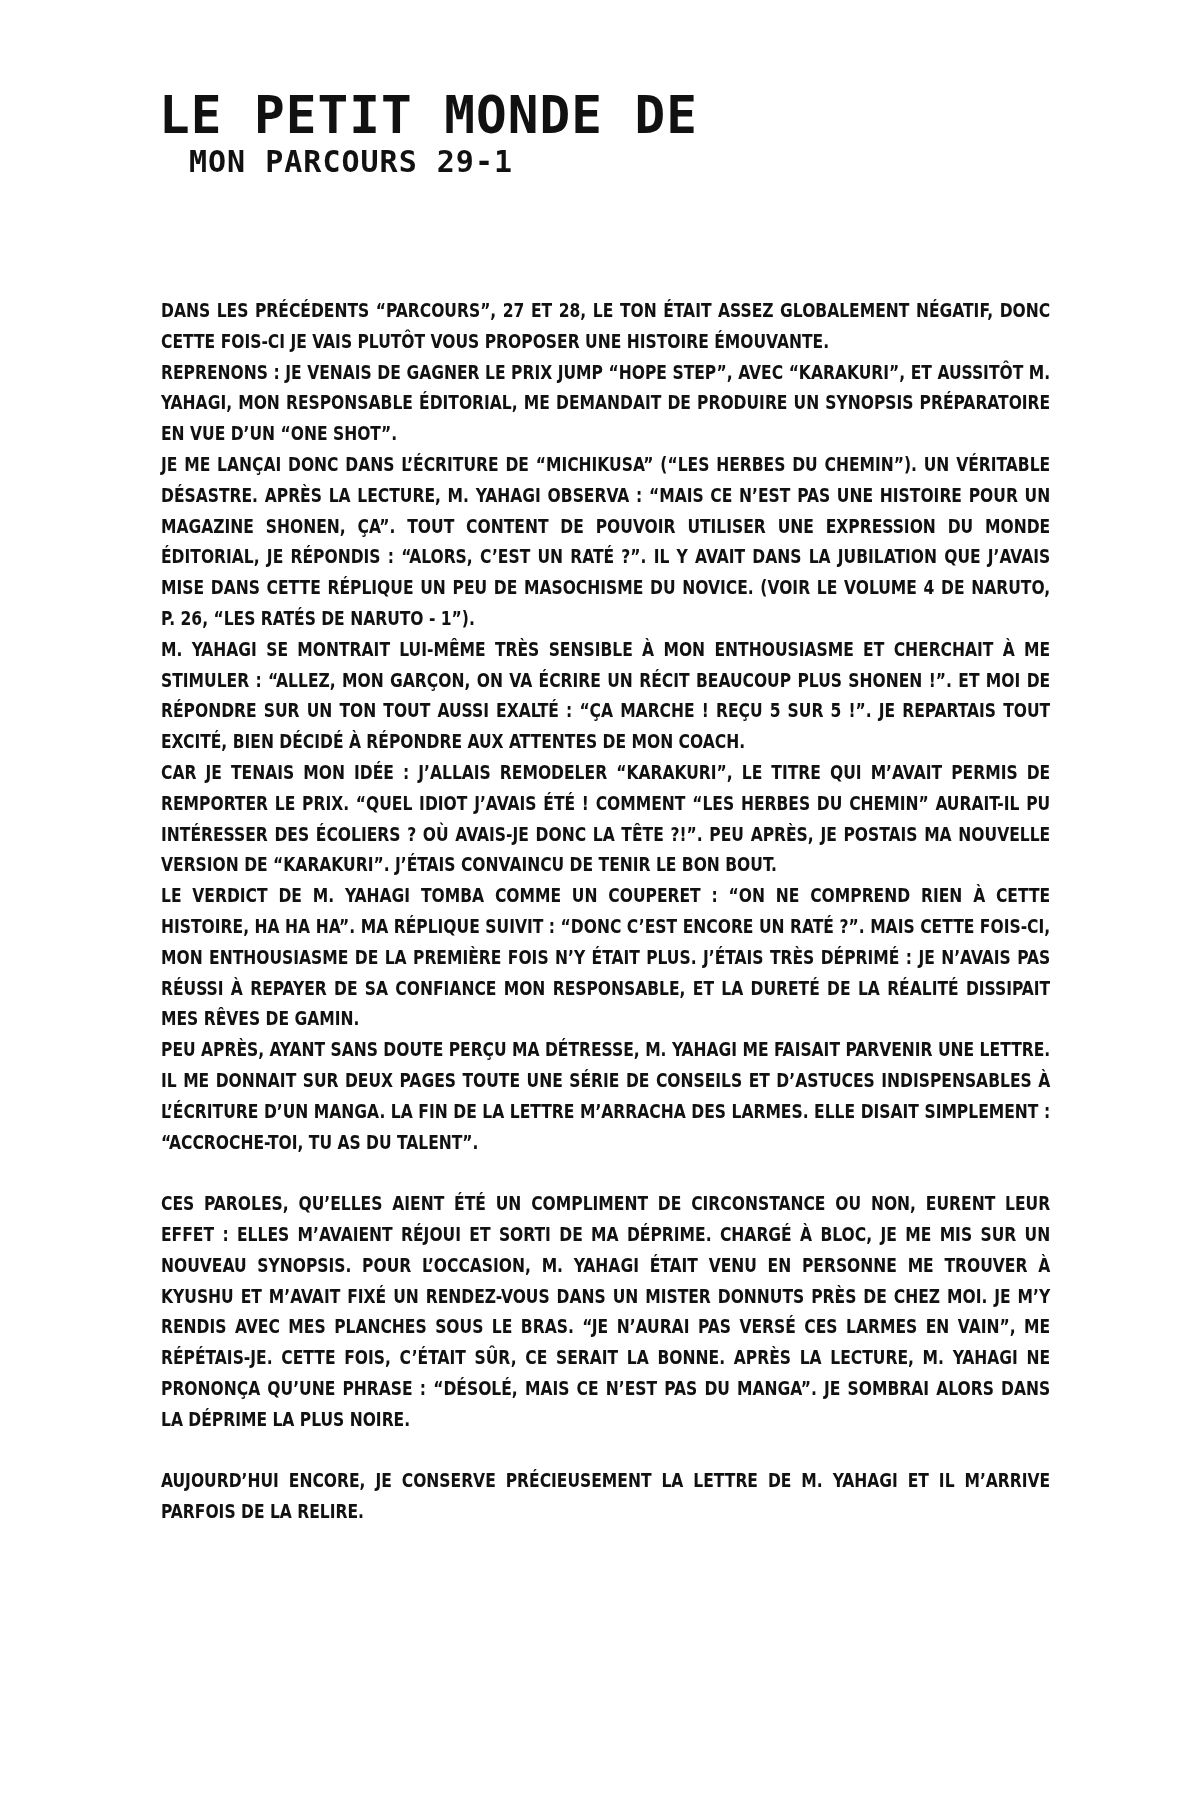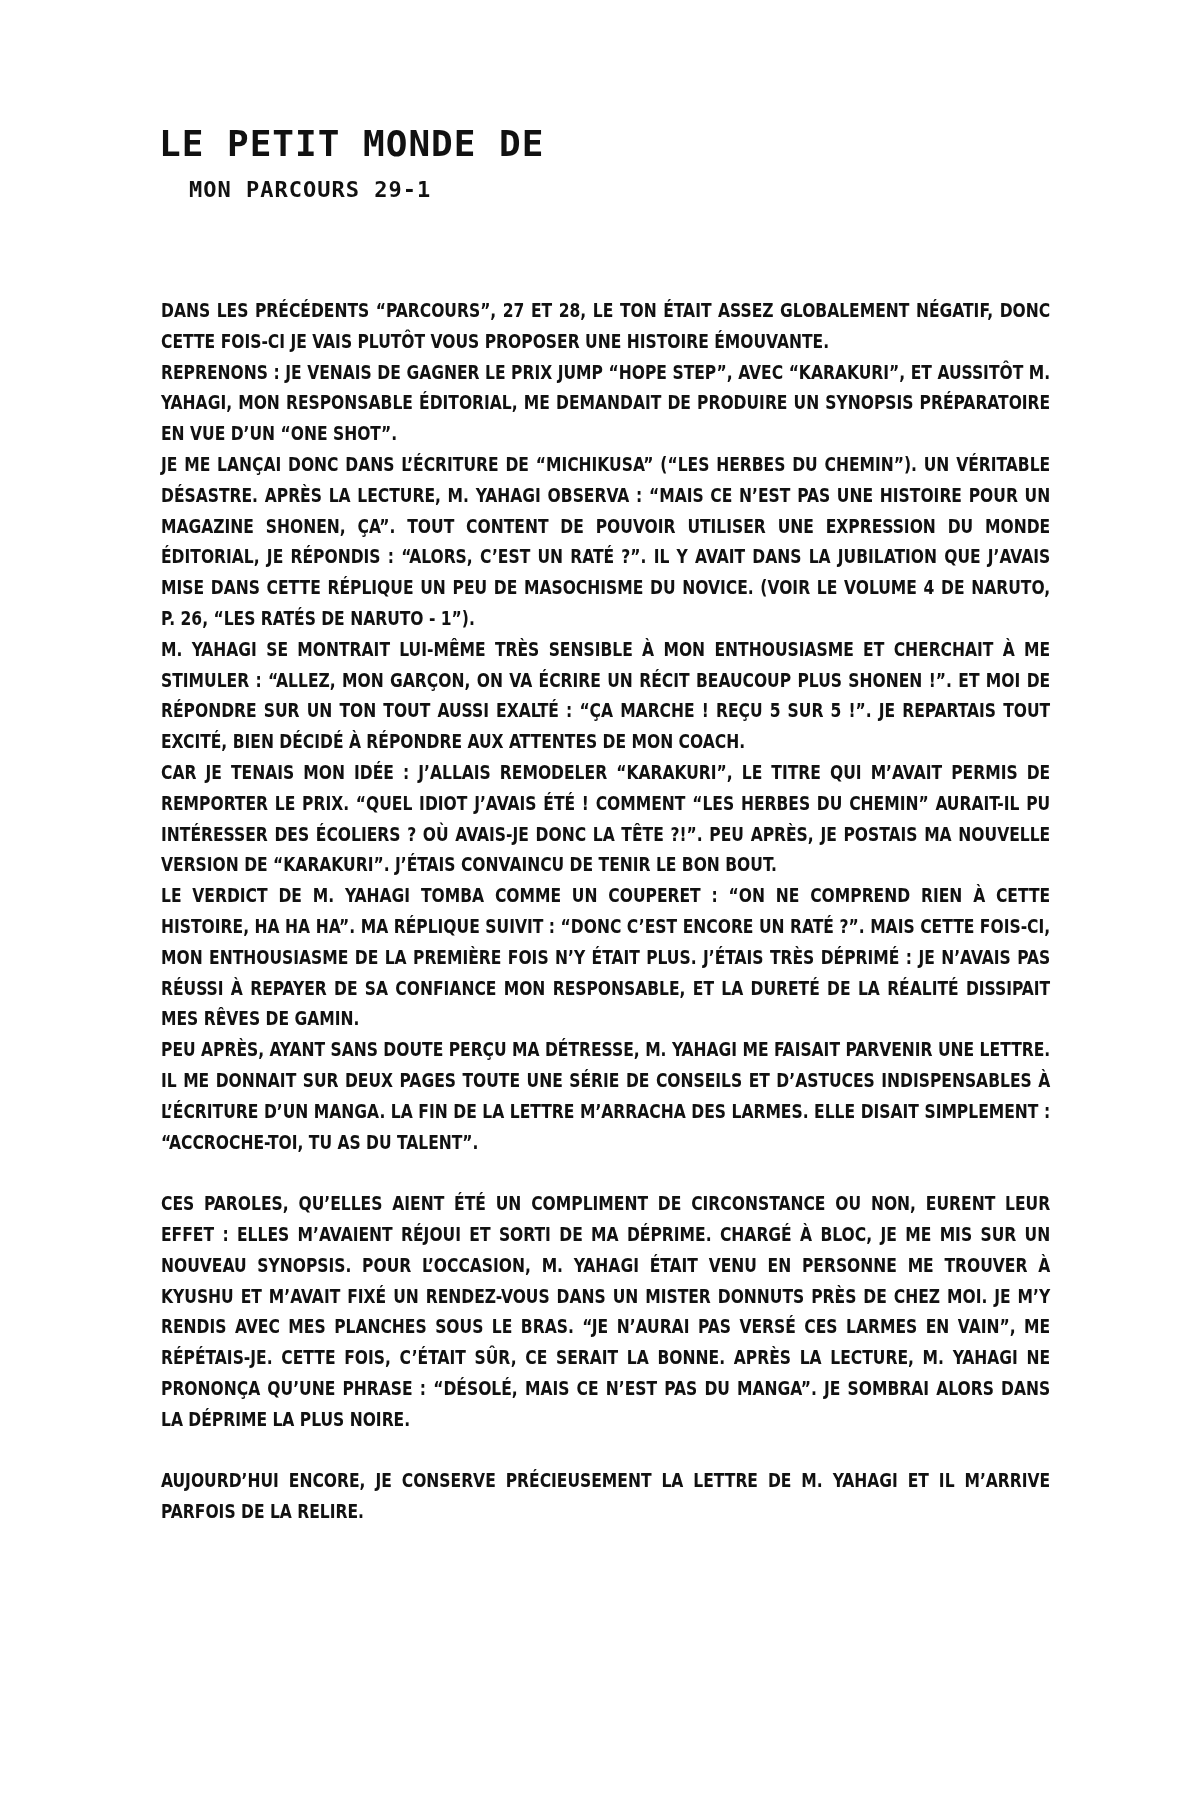--- a/index.html
+++ b/index.html
@@ -1,20 +1,20 @@
 <!DOCTYPE html>
 <html><head>
 <meta charset="utf-8">
 <style>
   html, body { margin: 0; padding: 0; background: #ffffff; }
   body { width: 1200px; height: 1800px; position: relative; overflow: hidden; font-family: "DejaVu Sans Condensed", "DejaVu Sans", sans-serif; color: #111; }
   .title-block { position: absolute; left: 145px; top: 92px; }
-  .title-line { font-family: "DejaVu Sans Mono", monospace; font-weight: bold; font-size: 36px; letter-spacing: 1px; line-height: 48px; text-transform: uppercase; margin-top: 28px; }
+  .title-line { font-family: "DejaVu Sans Mono", monospace; font-weight: bold; font-size: 51px; letter-spacing: 1px; line-height: 48px; text-transform: uppercase; }
   .t1 { margin-left: 14px; }
-  .subtitle { font-family: "DejaVu Sans Mono", monospace; font-weight: bold; font-size: 22px; line-height: 40px; margin-left: 44px; margin-top: 2px; letter-spacing: 1px; }
+  .subtitle { font-family: "DejaVu Sans Mono", monospace; font-weight: bold; font-size: 30px; line-height: 40px; margin-left: 44px; margin-top: 2px; letter-spacing: 1px; }
   .body-text { position: absolute; left: 161px; top: 296px; width: 890px; }
   .para { font-weight: bold; font-size: 19.2px; line-height: 30.8px; text-align: justify; text-transform: uppercase; margin: 0; transform: scaleX(0.9); transform-origin: left; width: 988px; }
   .gap { height: 30.8px; }
 </style>
 </head>
 <body>
 
 <div class="title-block">
   <div class="title-line t1">LE PETIT MONDE DE</div>
   <div class="subtitle">MON PARCOURS 29-1</div>

